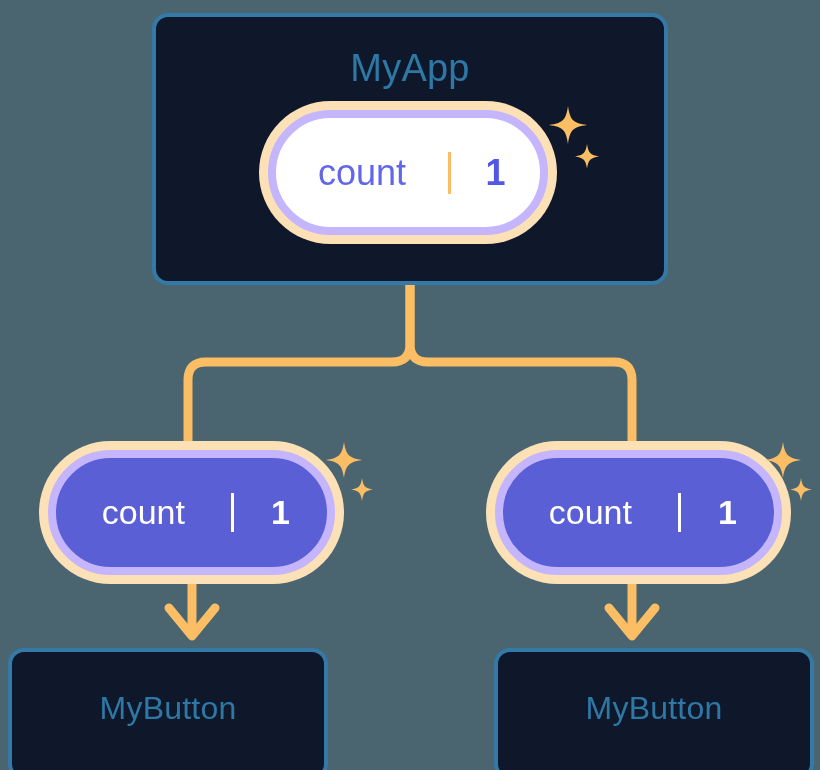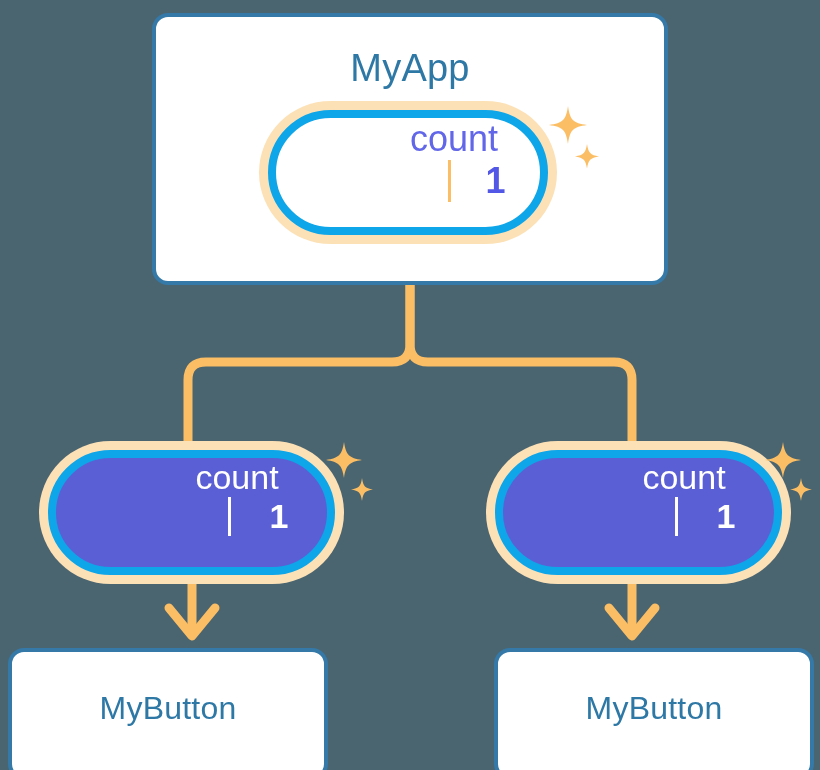--- a/index.html
+++ b/index.html
@@ -11,21 +11,21 @@
   body { background: #4b6570; position: relative; }
 
   #stage { position: absolute; inset: 0; width: 820px; height: 770px; }
 
   
   #wires { position: absolute; left: 0; top: 0; width: 820px; height: 770px; z-index: 1; }
 
   
   .card {
     position: absolute;
-    background: #ffffff;
+    background: #0f172a;
     border: 4px solid #3479a8;
     border-radius: 16px;
     z-index: 3;
   }
   .card-title {
     color: #2e78a6;
     font-size: 36px;
     font-weight: 400;
     letter-spacing: .2px;
     text-align: center;
@@ -47,26 +47,25 @@
     display: flex; align-items: flex-start; justify-content: center;
     padding-top: 38px;
   }
   .btn-card .card-title { font-size: 32px; }
 
   
   .pill-wrap { position: absolute; z-index: 4; }
   .pill {
     position: relative;
     display: flex;
-    align-items: flex-end;
+    align-items: center;
     border-radius: 999px;
-    border: 8px solid #0ea5e9;
+    border: 8px solid #c4b5fd;
     box-shadow: 0 0 0 9px #fce1b7;
     overflow: hidden;
-    flex-direction: column;
   }
   .pill-key, .pill-val {
     display: flex; align-items: center; justify-content: center;
     white-space: nowrap;
   }
 
   
   .pill-light { background: #ffffff; }
   .pill-light .pill-key { color: #6266e8; font-size: 36px; font-weight: 400; }
   .pill-light .pill-val { color: #5257e6; font-size: 36px; font-weight: 700;

